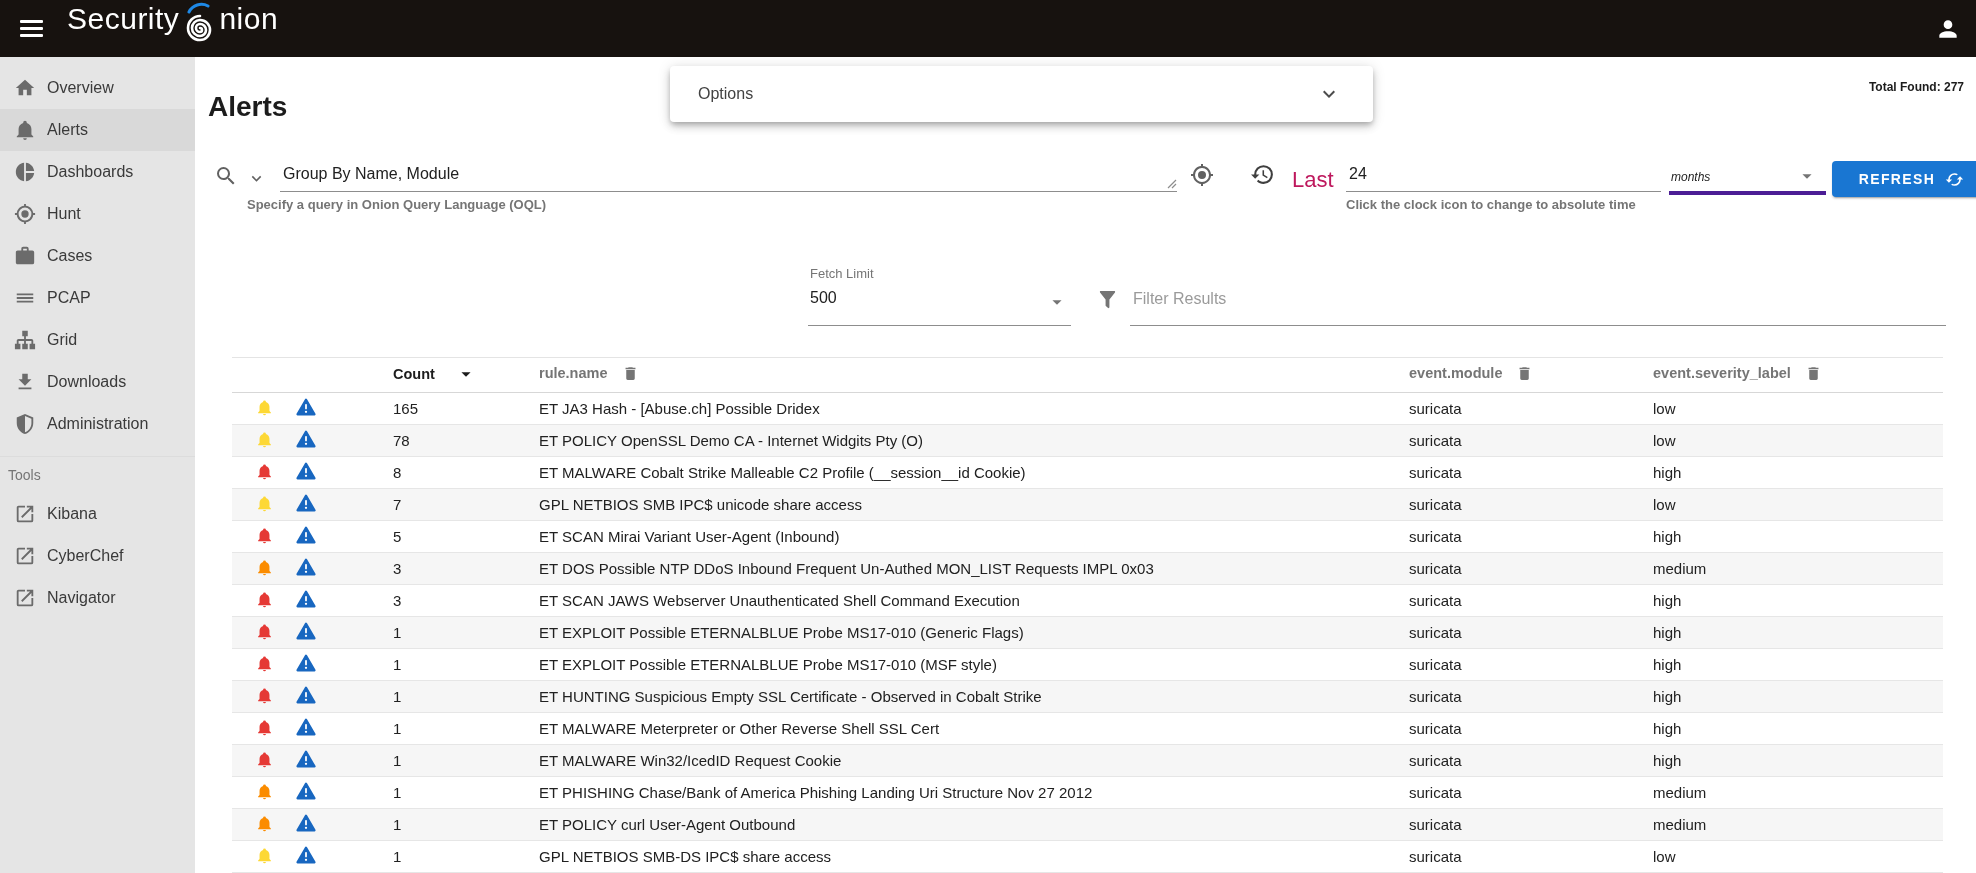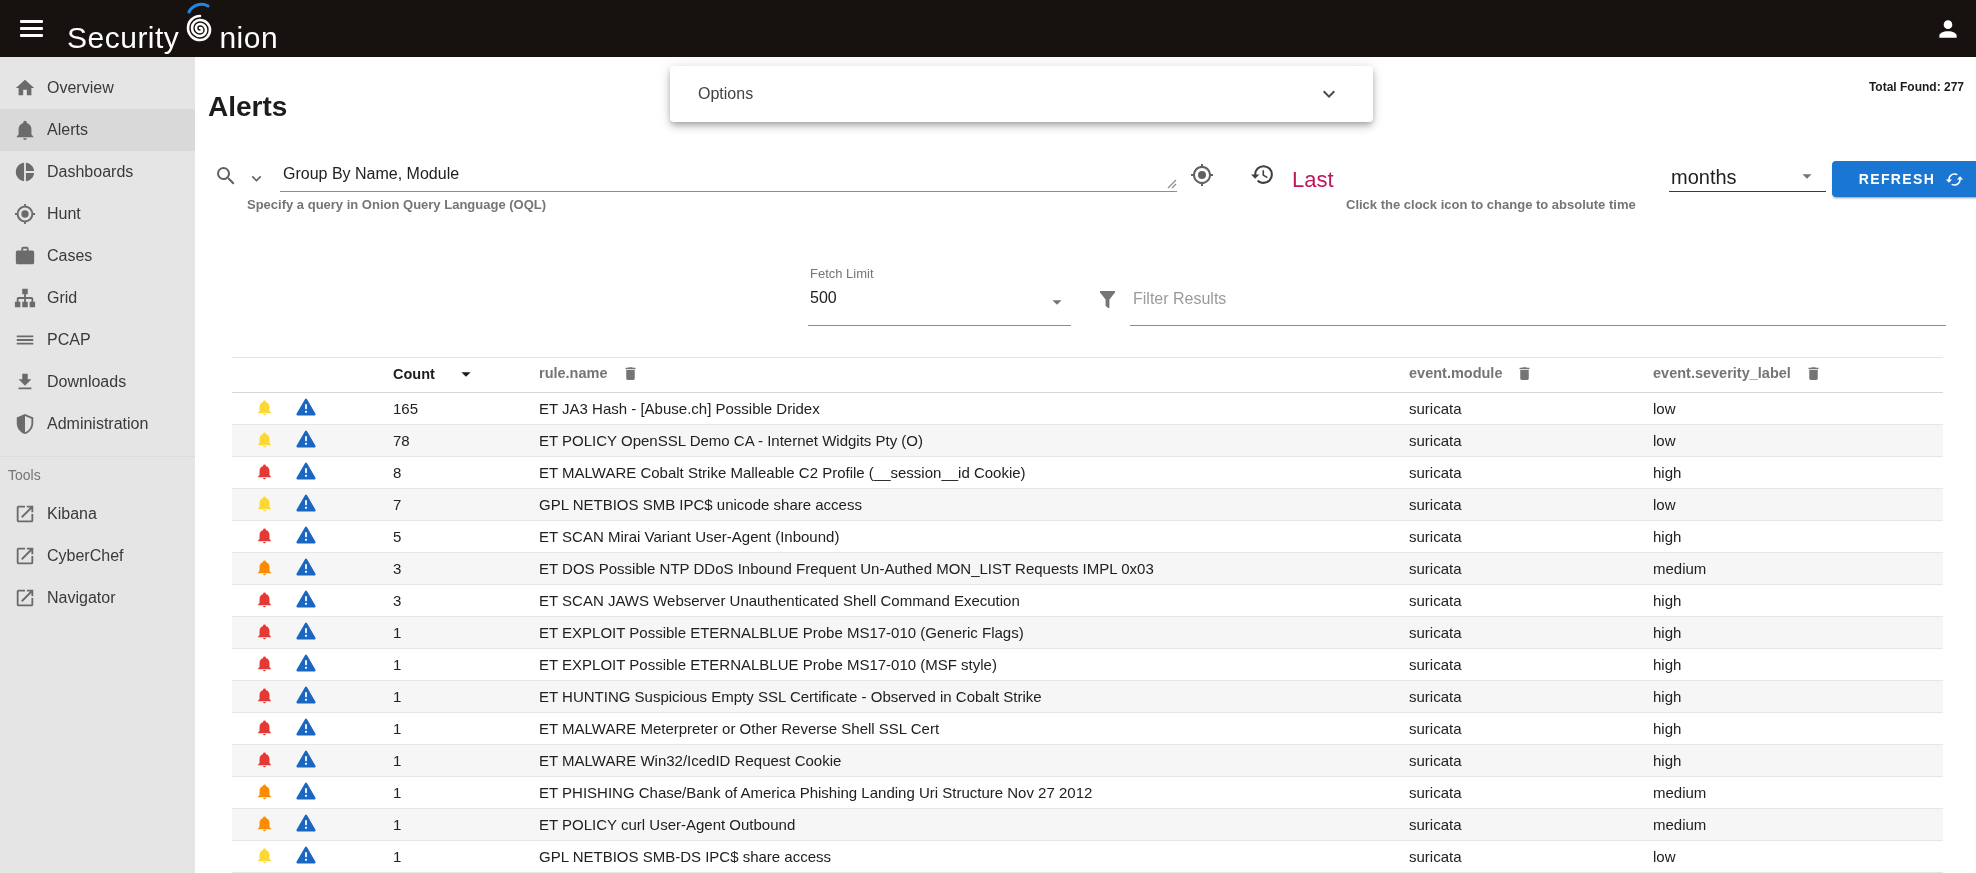--- a/index.html
+++ b/index.html
@@ -3,21 +3,21 @@
 <meta charset="utf-8">
 <style>
   html,body{margin:0;padding:0;background:#fff;}
   #app{position:relative;width:1976px;height:873px;overflow:hidden;background:#fff;
        font-family:"Liberation Sans","DejaVu Sans",sans-serif;-webkit-font-smoothing:antialiased;}
 
   
   .topbar{position:absolute;left:0;top:0;width:1976px;height:57px;background:#17120f;display:flex;align-items:center;}
   .hamburger{margin-left:20px;width:23px;cursor:pointer;}
   .hamburger span{display:block;width:23px;height:3px;background:#fff;border-radius:1px;margin:4px 0;}
-  .logo{display:flex;align-items:flex-end;color:#fff;font-size:30px;font-weight:400;margin-left:24px;letter-spacing:.5px;}
+  .logo{display:flex;align-items:flex-start;color:#fff;font-size:30px;font-weight:400;margin-left:24px;letter-spacing:.5px;}
   .logo .onion{margin:0 0 2px 2px;}
   .account-btn{margin-left:auto;margin-right:15px;color:#fff;cursor:pointer;display:flex;}
 
   
   .sidebar{position:absolute;left:0;top:57px;width:195px;height:816px;background:#e5e5e5;box-sizing:border-box;padding-top:10px;}
   .side-item{height:42px;display:flex;align-items:center;cursor:pointer;}
   .side-item.selected{background:#d9d9d9;}
   .side-icon{width:22px;height:22px;margin-left:14px;color:#6b6b6b;flex:0 0 auto;display:flex;}
   .side-icon svg{width:22px;height:22px;fill:currentColor;}
   .side-label{margin-left:11px;font-size:16px;color:#3a3a3a;white-space:nowrap;}
@@ -36,22 +36,22 @@
   .abs{position:absolute;}
   .icon24{color:#616161;display:flex;}
   .query-field{position:absolute;left:280px;top:161px;width:897px;height:30px;border-bottom:1px solid #8d8d8d;
       font-size:16px;color:#212121;cursor:text;}
   .query-field .val{position:absolute;left:3px;top:4px;white-space:nowrap;}
   .grip{position:absolute;right:0;bottom:2px;display:flex;}
   .hint{font-size:13px;color:#757575;white-space:nowrap;font-weight:bold;}
   .last-label{font-size:22px;color:#be185d;}
   .time-field{position:absolute;left:1346px;top:161px;width:315px;height:30px;border-bottom:1px solid #8d8d8d;font-size:16px;color:#212121;cursor:text;}
   .time-field .val{position:absolute;left:3px;top:4px;}
-  .unit-field{position:absolute;left:1669px;top:161px;width:157px;height:30px;border-bottom:1px solid #4c1d95;
-      font-size:20px;color:#212121;display:flex;align-items:center;cursor:pointer;}
+  .unit-field{position:absolute;left:1669px;top:161px;width:157px;height:30px;border-bottom:4px solid #4c1d95;
+      font-size:12px;color:#212121;display:flex;align-items:center;cursor:pointer;font-style:italic;}
   .unit-field .val{margin-left:2px;margin-top:2px;}
   .unit-field .caret{margin-left:auto;margin-right:8px;color:#757575;display:flex;}
   .refresh-btn{position:absolute;left:1832px;top:161px;width:159px;height:36px;background:#1976d2;border:none;border-radius:4px;
       color:#fff;display:flex;align-items:center;justify-content:center;gap:10px;font-size:14px;font-weight:bold;letter-spacing:1.4px;
       font-family:inherit;cursor:pointer;box-shadow:0 3px 1px -2px rgba(0,0,0,.2),0 2px 2px 0 rgba(0,0,0,.14);}
 
   
   .fetch-label{position:absolute;left:810px;top:266px;font-size:13px;color:#757575;}
   .fetch-value{position:absolute;left:810px;top:289px;font-size:16px;color:#212121;}
   .fetch-caret{position:absolute;left:1046px;top:291px;color:#757575;display:flex;cursor:pointer;}
@@ -140,32 +140,32 @@
           <span class="side-icon">
             <svg viewBox="0 0 24 24">
               <path d="M10,2H14A2,2 0 0,1 16,4V6H20A2,2 0 0,1 22,8V19A2,2 0 0,1 20,21H4C2.89,21 2,20.1 2,19V8C2,6.89 2.89,6 4,6H8V4C8,2.89 8.89,2 10,2M14,6V4H10V6H14Z"></path>
             </svg>
           </span>
           <span class="side-label">Cases</span>
         </div>
         <div class="side-item">
           <span class="side-icon">
             <svg viewBox="0 0 24 24">
+              <path d="M3,7H21V9H3V7M3,11H21V13H3V11M3,15H21V17H3V15Z"></path>
+            </svg>
+          </span>
+          <span class="side-label">PCAP</span>
+        </div>
+        <div class="side-item">
+          <span class="side-icon">
+            <svg viewBox="0 0 24 24">
               <path d="M9,2V8H11V11H5C3.89,11 3,11.89 3,13V16H1V22H7V16H5V13H11V16H9V22H15V16H13V13H19V16H17V22H23V16H21V13C21,11.89 20.11,11 19,11H13V8H15V2H9Z"></path>
             </svg>
           </span>
           <span class="side-label">Grid</span>
-        </div>
-        <div class="side-item">
-          <span class="side-icon">
-            <svg viewBox="0 0 24 24">
-              <path d="M3,7H21V9H3V7M3,11H21V13H3V11M3,15H21V17H3V15Z"></path>
-            </svg>
-          </span>
-          <span class="side-label">PCAP</span>
         </div>
         <div class="side-item">
           <span class="side-icon">
             <svg viewBox="0 0 24 24">
               <path d="M5,20H19V18H5V20M19,9H15V3H9V9H5L12,16L19,9Z"></path>
             </svg>
           </span>
           <span class="side-label">Downloads</span>
         </div>
         <div class="side-item">
@@ -242,20 +242,23 @@
     <svg width="24" height="24" viewBox="0 0 24 24">
         <path fill="currentColor" d="M12,8A4,4 0 0,1 16,12A4,4 0 0,1 12,16A4,4 0 0,1 8,12A4,4 0 0,1 12,8M3.05,13H1V11H3.05C3.5,6.83 6.83,3.5 11,3.05V1H13V3.05C17.17,3.5 20.5,6.83 20.95,11H23V13H20.95C20.5,17.17 17.17,20.5 13,20.95V23H11V20.95C6.83,20.5 3.5,17.17 3.05,13M12,5A7,7 0 0,0 5,12A7,7 0 0,0 12,19A7,7 0 0,0 19,12A7,7 0 0,0 12,5Z"></path>
       </svg>
   </span>
   <span class="abs icon24" style="left:1250px;top:162px;color:#3f3f3f;">
     <svg width="25" height="25" viewBox="0 0 24 24">
         <path fill="currentColor" d="M13.5,8H12V13L16.28,15.54L17,14.33L13.5,12.25V8M13,3A9,9 0 0,0 4,12H1L4.96,16.03L9,12H6A7,7 0 0,1 13,5A7,7 0 0,1 20,12A7,7 0 0,1 13,19C11.07,19 9.32,18.21 8.06,16.94L6.64,18.36C8.27,20 10.5,21 13,21A9,9 0 0,0 22,12A9,9 0 0,0 13,3Z"></path>
       </svg>
   </span>
   <span class="abs last-label" style="left:1292px;top:167px;">Last</span>
+  <div class="time-field">
+    <span class="val">24</span>
+  </div>
   <div class="abs hint" style="left:1346px;top:197px;">Click the clock icon to change to absolute time</div>
   <div class="unit-field">
     <span class="val">months</span>
     <span class="caret">
       <svg width="22" height="22" viewBox="0 0 24 24">
           <path fill="currentColor" d="M7,10L12,15L17,10H7Z"></path>
         </svg>
     </span>
   </div>
   <button class="refresh-btn" style="background: rgb(25, 118, 210);">

